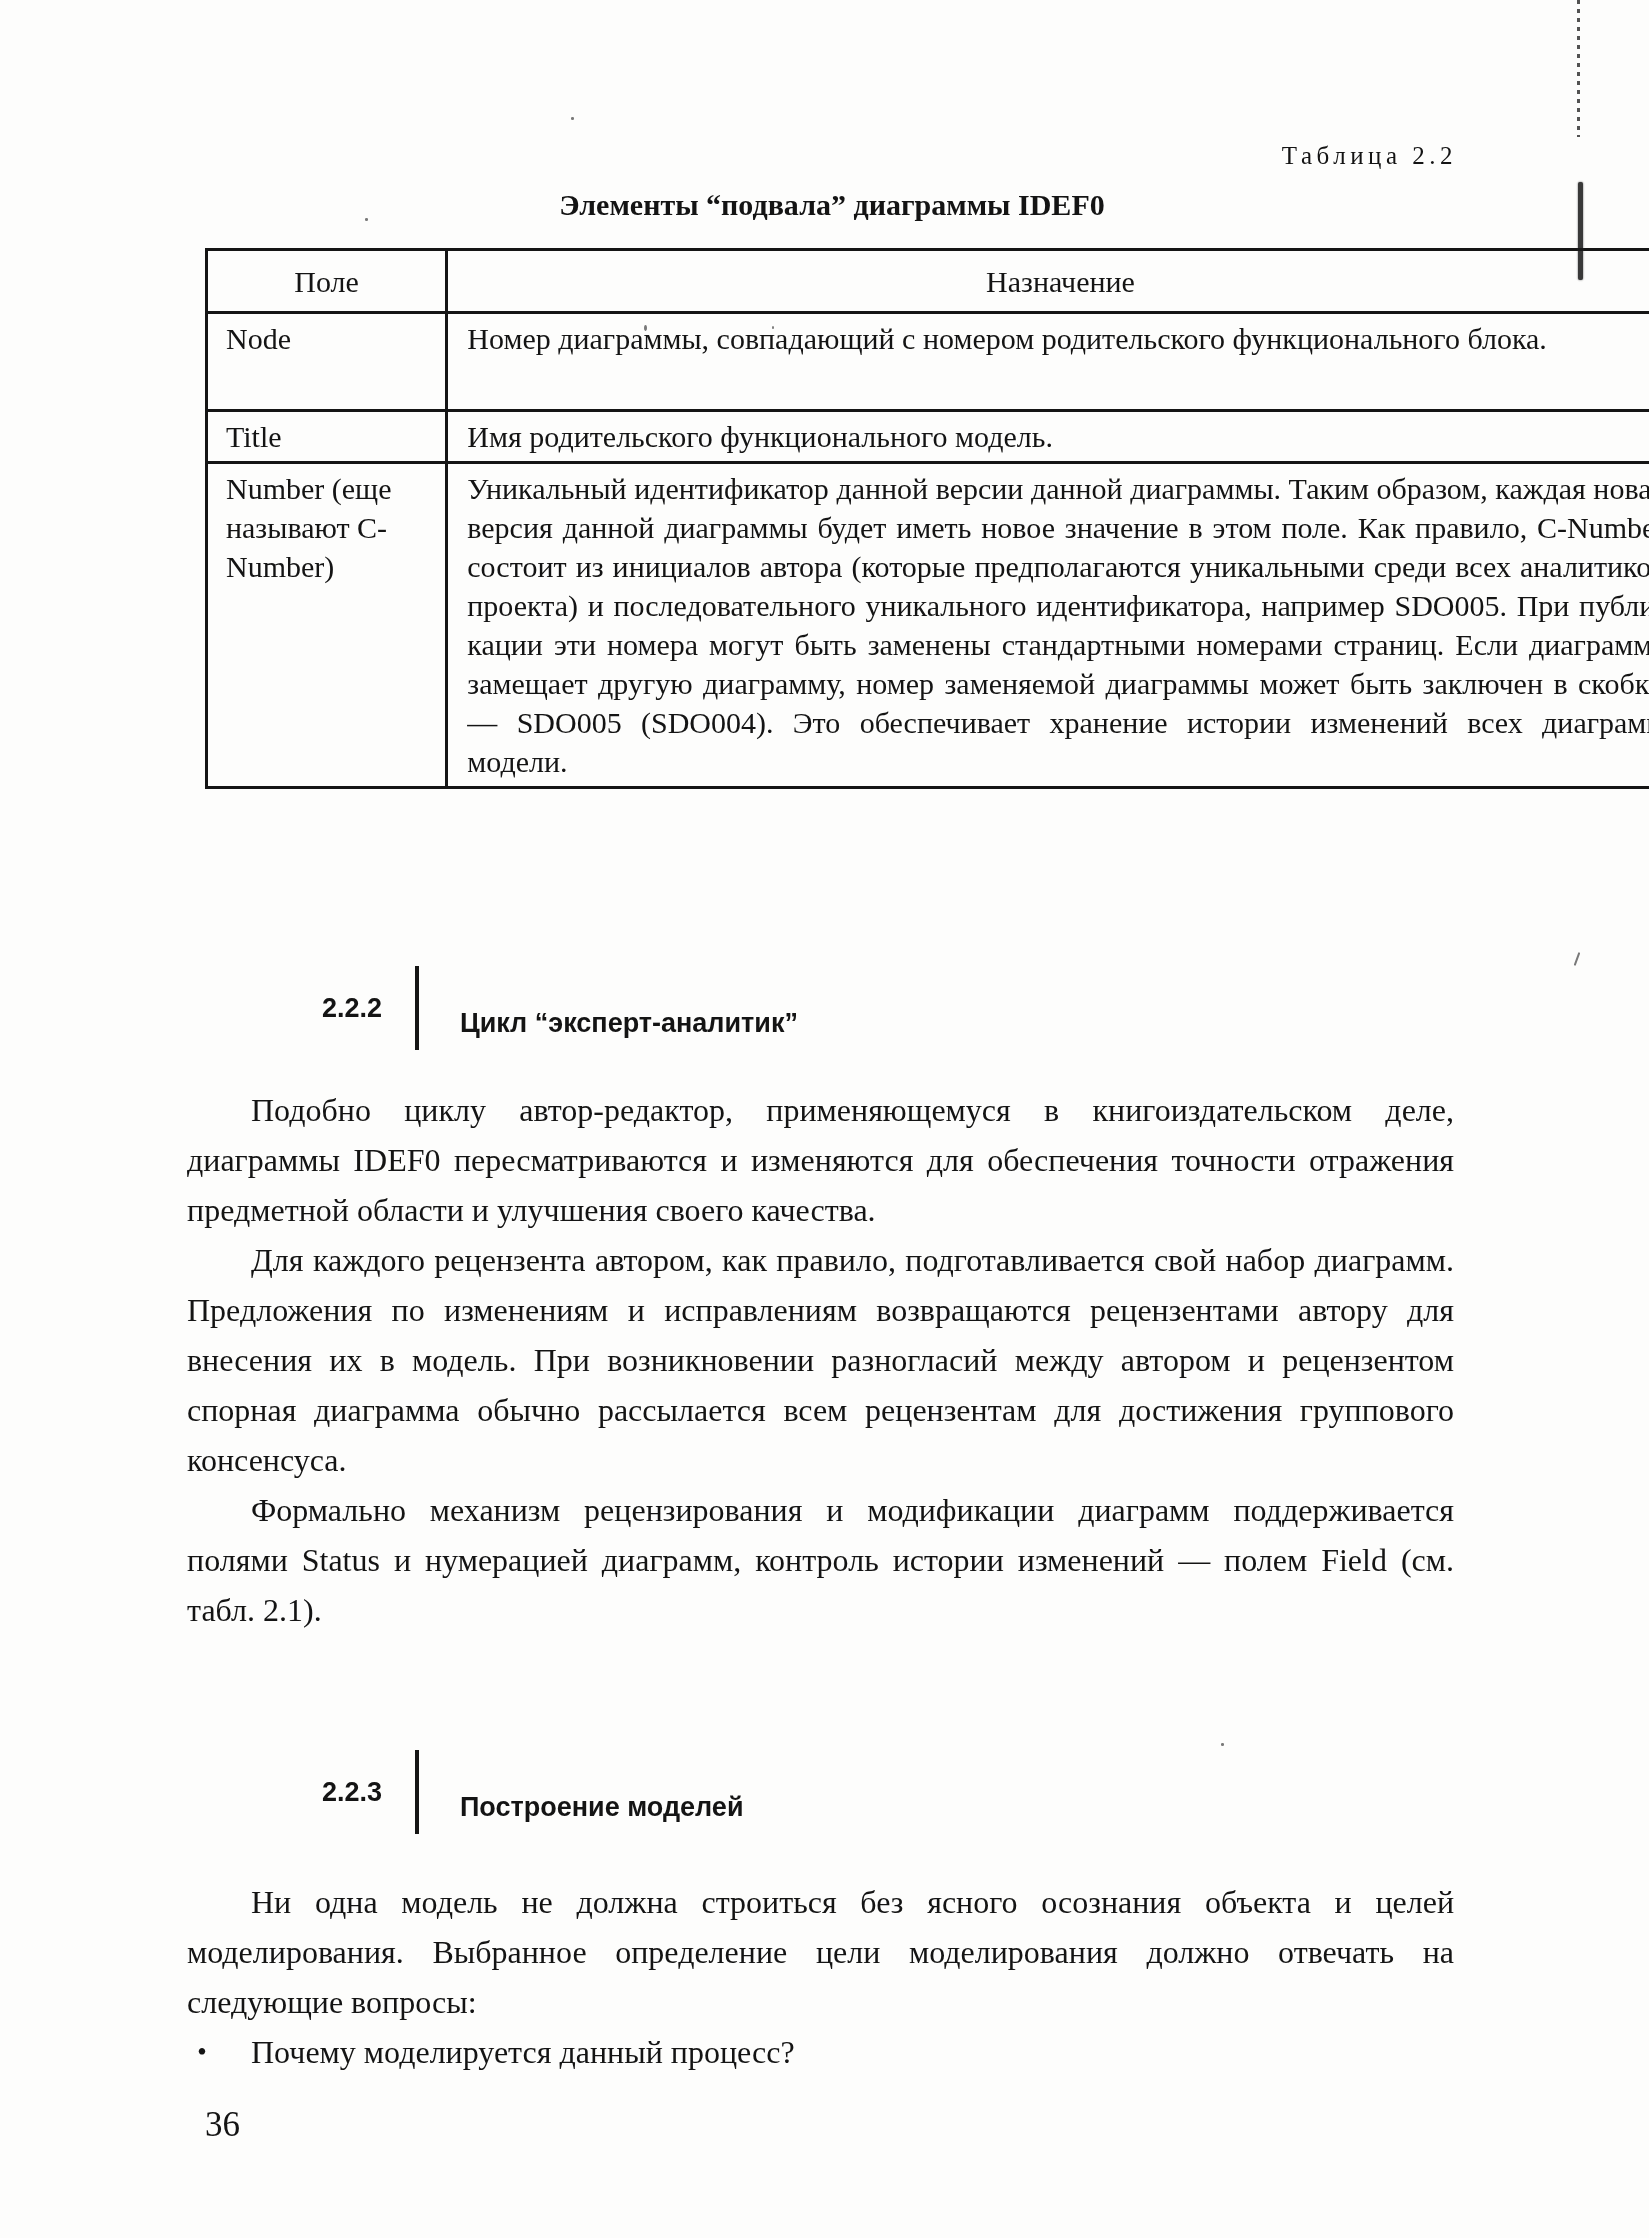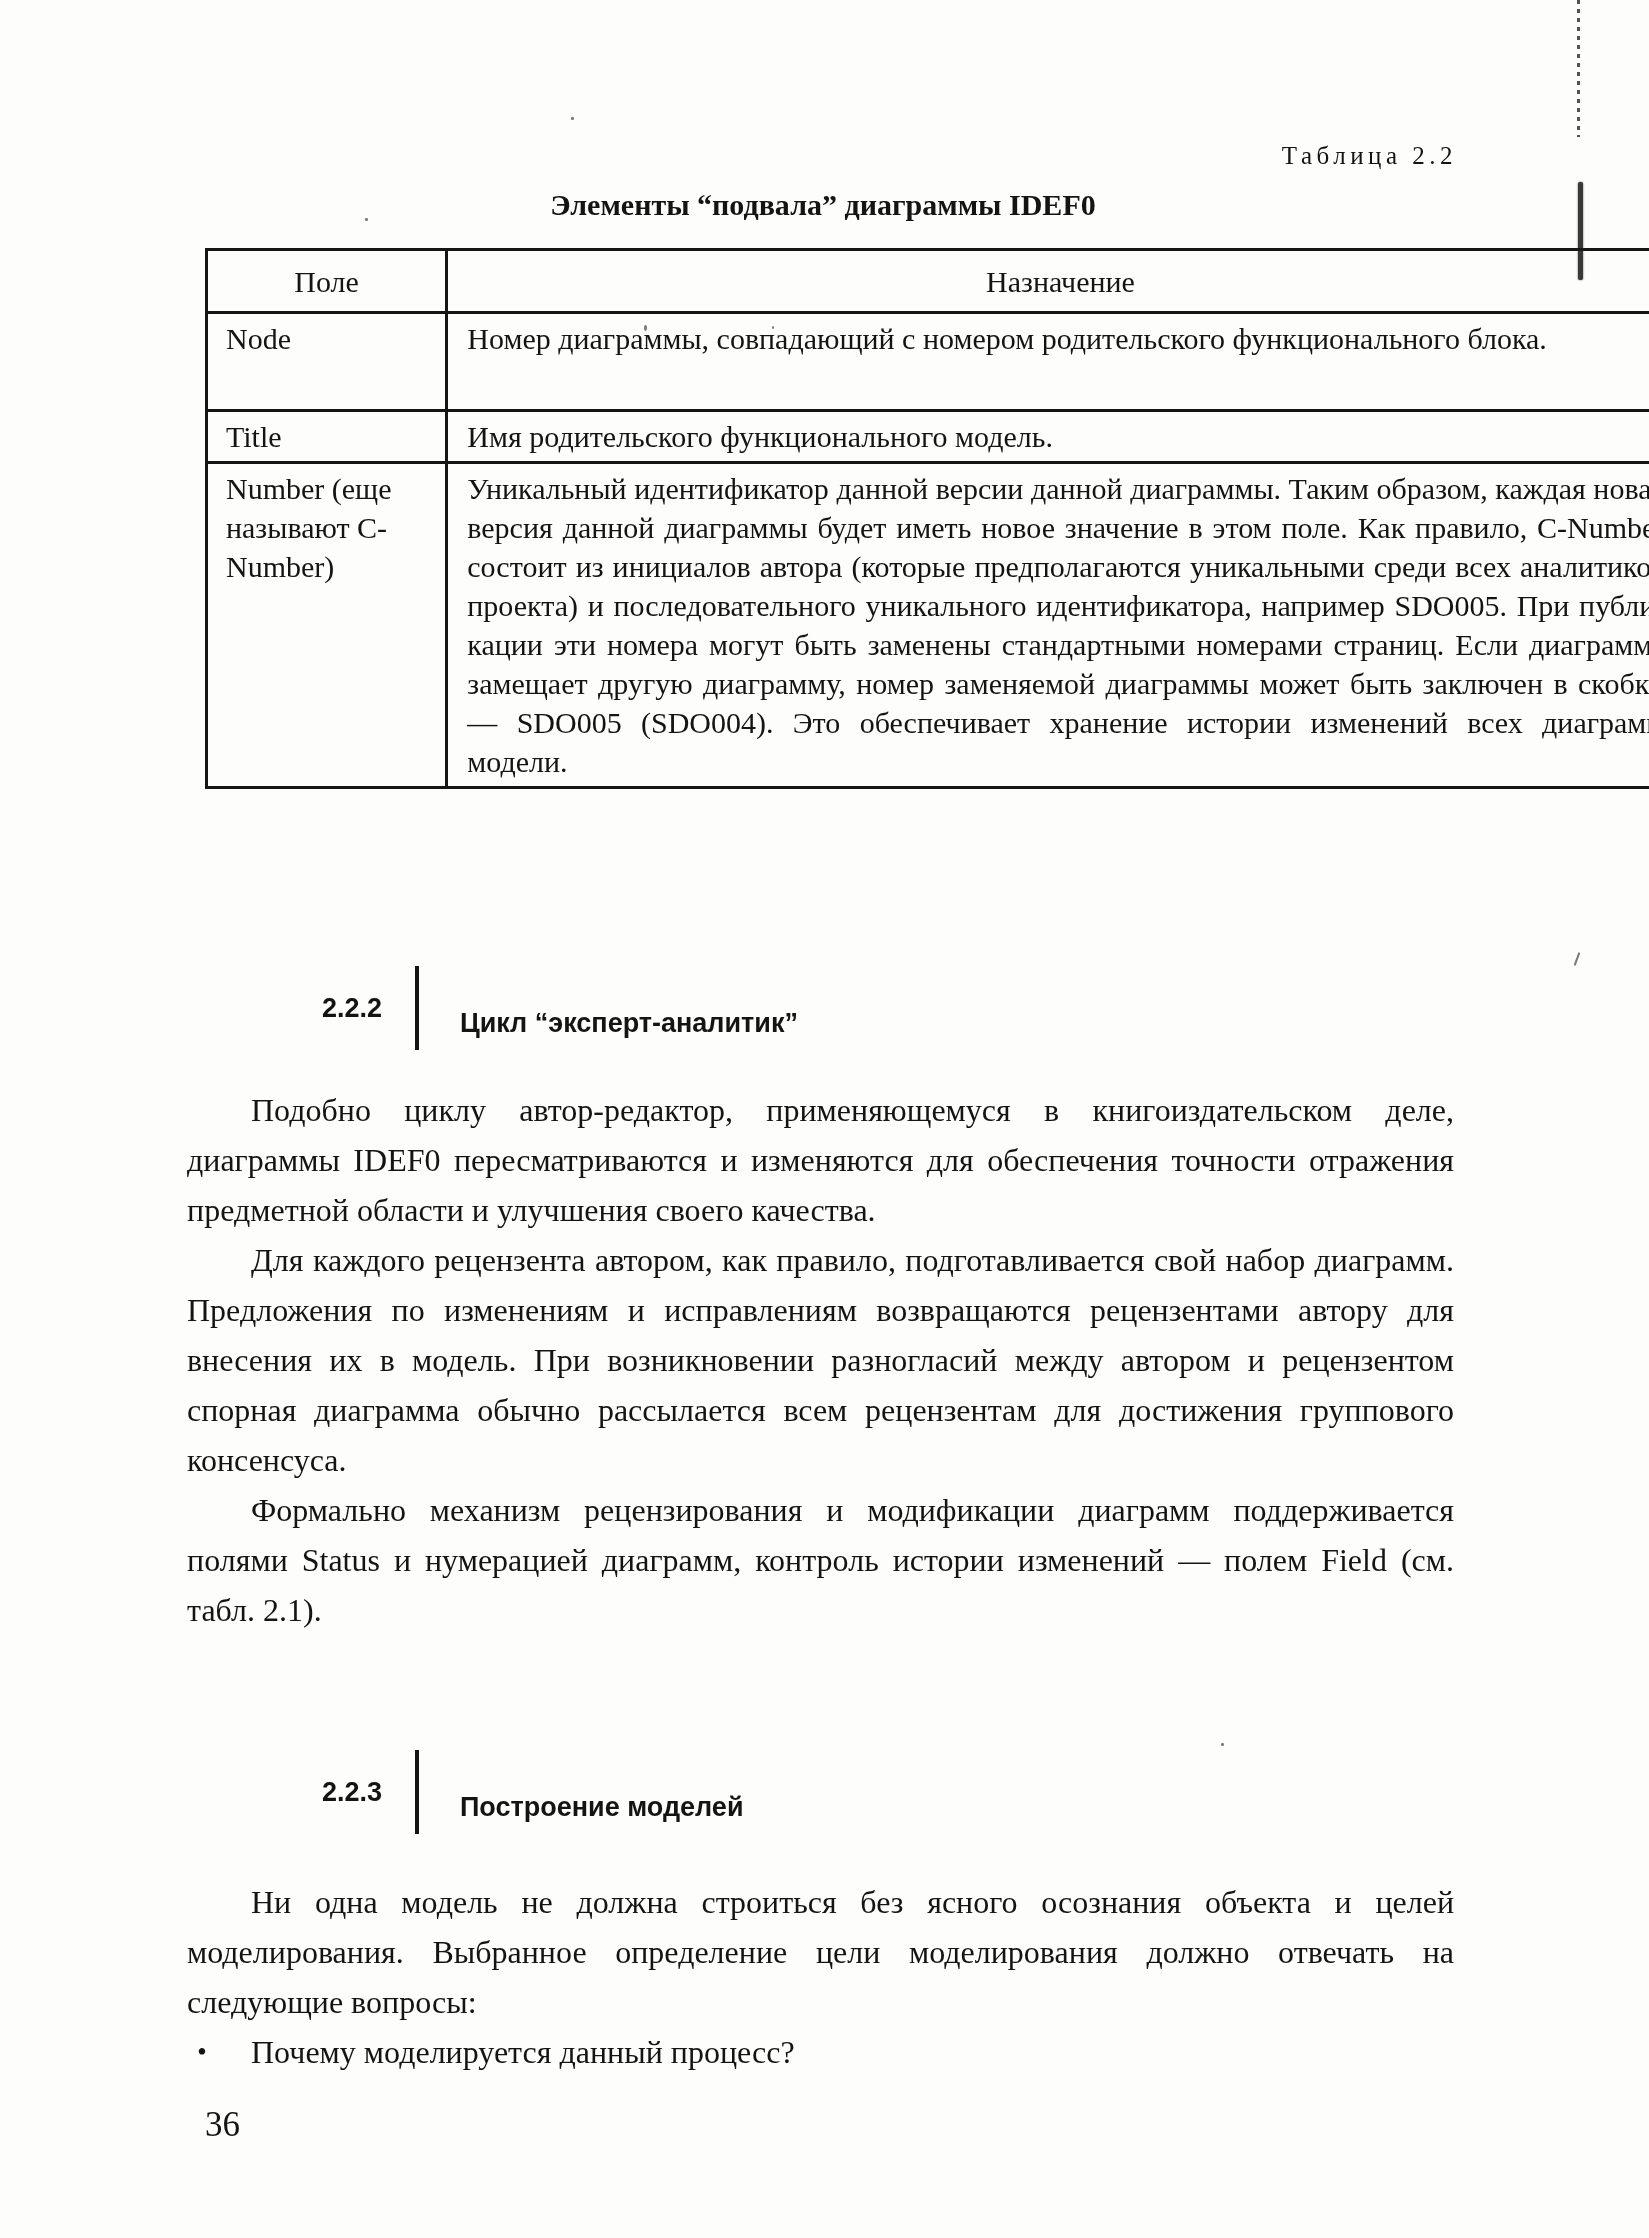--- a/index.html
+++ b/index.html
@@ -11,21 +11,21 @@
     font-family:"Liberation Serif","DejaVu Serif",serif;
     overflow:hidden;
   }
   
   .table-label{
     position:absolute;top:116px;right:192px;
     font-size:25px;letter-spacing:4.5px;white-space:nowrap;margin-top:26px;
   }
   
   .tbl-caption{
-    position:absolute;top:188px;left:205px;width:1236px;
+    position:absolute;top:188px;left:214px;width:1236px;
     text-align:center;font-weight:bold;font-size:30px;
   }
   
   table.idef{
     position:absolute;top:248px;left:205px;width:1471px;
     border-collapse:collapse;table-layout:fixed;
     font-size:30px;line-height:39px;
   }
   table.idef col.c1{width:240px;}
   table.idef th,table.idef td{

